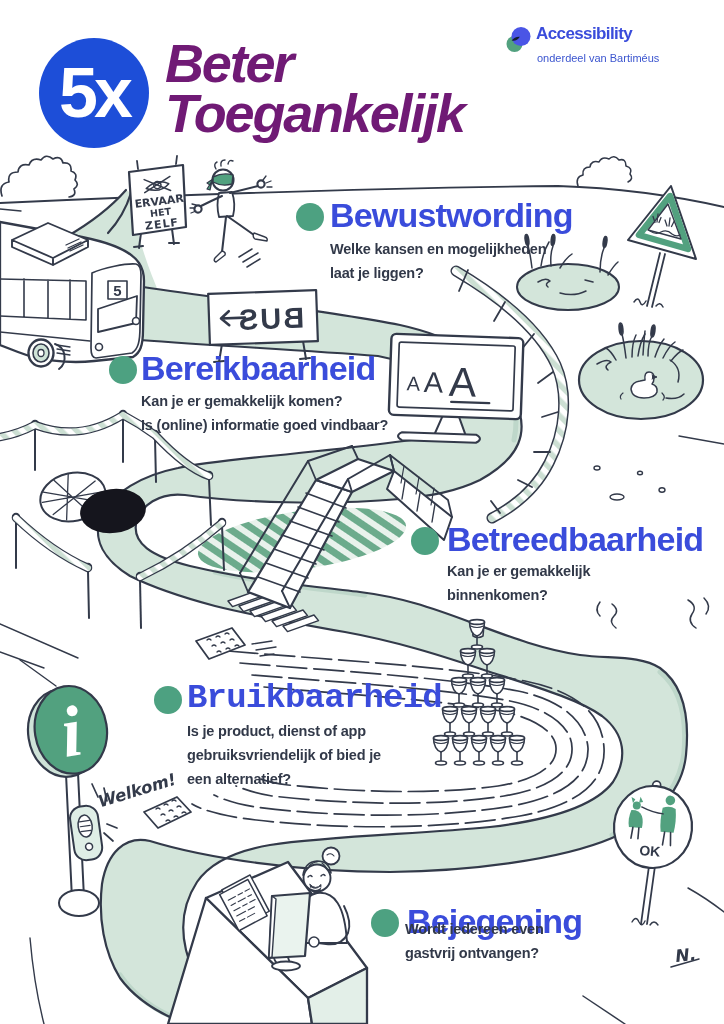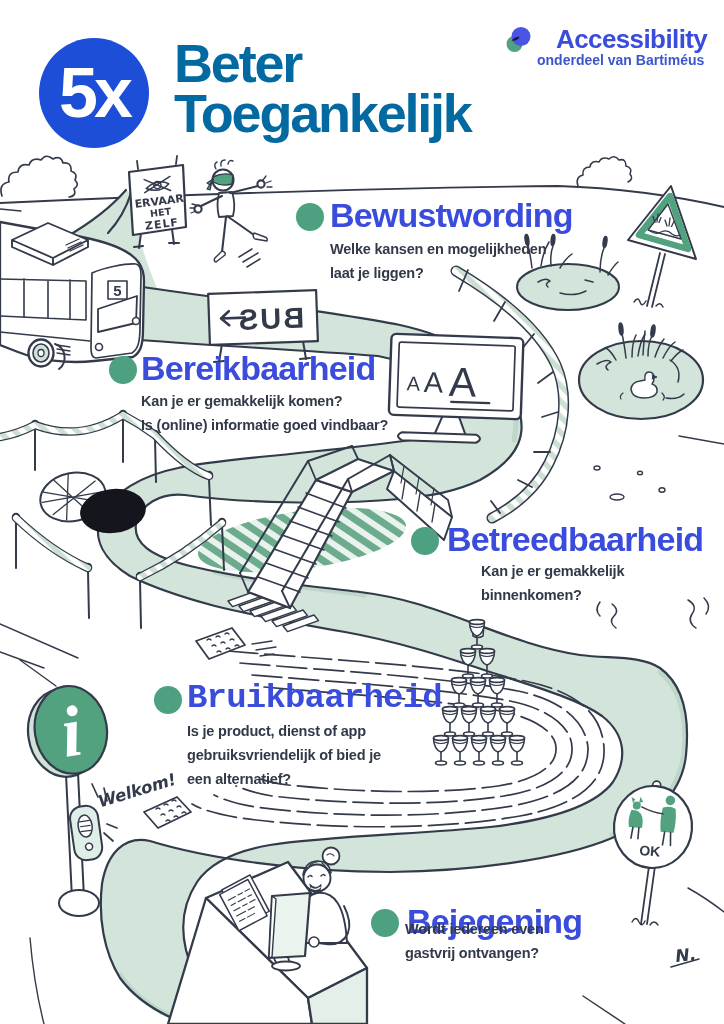--- a/index.html
+++ b/index.html
@@ -3,43 +3,43 @@
 <meta charset="utf-8">
 <style>
   html,body{margin:0;padding:0;background:#fff;}
   #poster{position:relative;width:724px;height:1024px;background:#ffffff;overflow:hidden;
           font-family:"Liberation Sans",sans-serif;}
   #art{position:absolute;left:0;top:0;width:724px;height:1024px;}
   
   .badge{position:absolute;left:39px;top:38px;width:110px;height:110px;border-radius:50%;
          background:#1d4ed8;display:flex;align-items:center;justify-content:center;z-index:6;}
   .badge span{color:#fff;font-weight:bold;font-size:70px;letter-spacing:-4px;}
-  .title{position:absolute;left:174px;top:38px;color:#0369a1;font-weight:bold;
-         font-size:54px;line-height:50px;letter-spacing:-2.2px;white-space:pre-line;z-index:6;}
+  .title{position:absolute;left:165px;top:38px;color:#701a75;font-weight:bold;
+         font-size:54px;line-height:50px;letter-spacing:-2.2px;white-space:pre-line;z-index:6;font-style:italic;}
   .logo{position:absolute;left:505px;top:24px;width:219px;height:45px;z-index:6;}
   .logo .mark{position:absolute;left:0;top:2px;width:27px;height:27px;}
   .logo .brand{position:absolute;left:31px;top:0px;color:#3a4cdb;font-weight:bold;
-               font-size:26px;letter-spacing:-0.6px;white-space:nowrap;margin-left:20px;}
-  .logo .sub{position:absolute;left:32px;top:28px;color:#3b55cf;font-weight:700;font-size:14px;white-space:nowrap;}
+               font-size:17px;letter-spacing:-0.6px;white-space:nowrap;}
+  .logo .sub{position:absolute;left:32px;top:28px;color:#3b55cf;font-weight:400;font-size:11px;white-space:nowrap;}
   
   .section{position:absolute;left:0;top:0;width:724px;height:0;z-index:5;}
   .section .dot{position:absolute;width:28px;height:28px;border-radius:50%;background:#4da181;}
   .section h2{margin:0;position:absolute;color:#3a4cdb;font-weight:bold;font-size:34px;
               letter-spacing:-0.8px;white-space:nowrap;}
   .section p{margin:0;position:absolute;color:#323949;font-weight:600;font-size:14.5px;
              line-height:24px;letter-spacing:-0.2px;white-space:pre;}
   #s-bewustwording .dot{left:296px;top:203px;}
   #s-bewustwording h2{left:330px;top:196px;}
   #s-bewustwording p{left:330px;top:237px;}
   #s-bereikbaarheid .dot{left:109px;top:356px;}
   #s-bereikbaarheid h2{left:141px;top:349px;}
   #s-bereikbaarheid p{left:141px;top:389px;}
   #s-betreedbaarheid .dot{left:411px;top:527px;}
   #s-betreedbaarheid h2{left:447px;top:520px;}
-  #s-betreedbaarheid p{left:447px;top:559px;margin-left:34px;}
+  #s-betreedbaarheid p{left:447px;top:559px;}
   #s-bruikbaarheid .dot{left:154px;top:686px;}
   #s-bruikbaarheid h2{left:187px;top:679px;font-family:Liberation Mono, monospace;}
   #s-bruikbaarheid p{left:187px;top:719px;}
   #s-bejegening .dot{left:371px;top:909px;}
   #s-bejegening h2{left:407px;top:902px;}
   #s-bejegening p{left:405px;top:917px;}
 </style>
 </head>
 <body>
 

